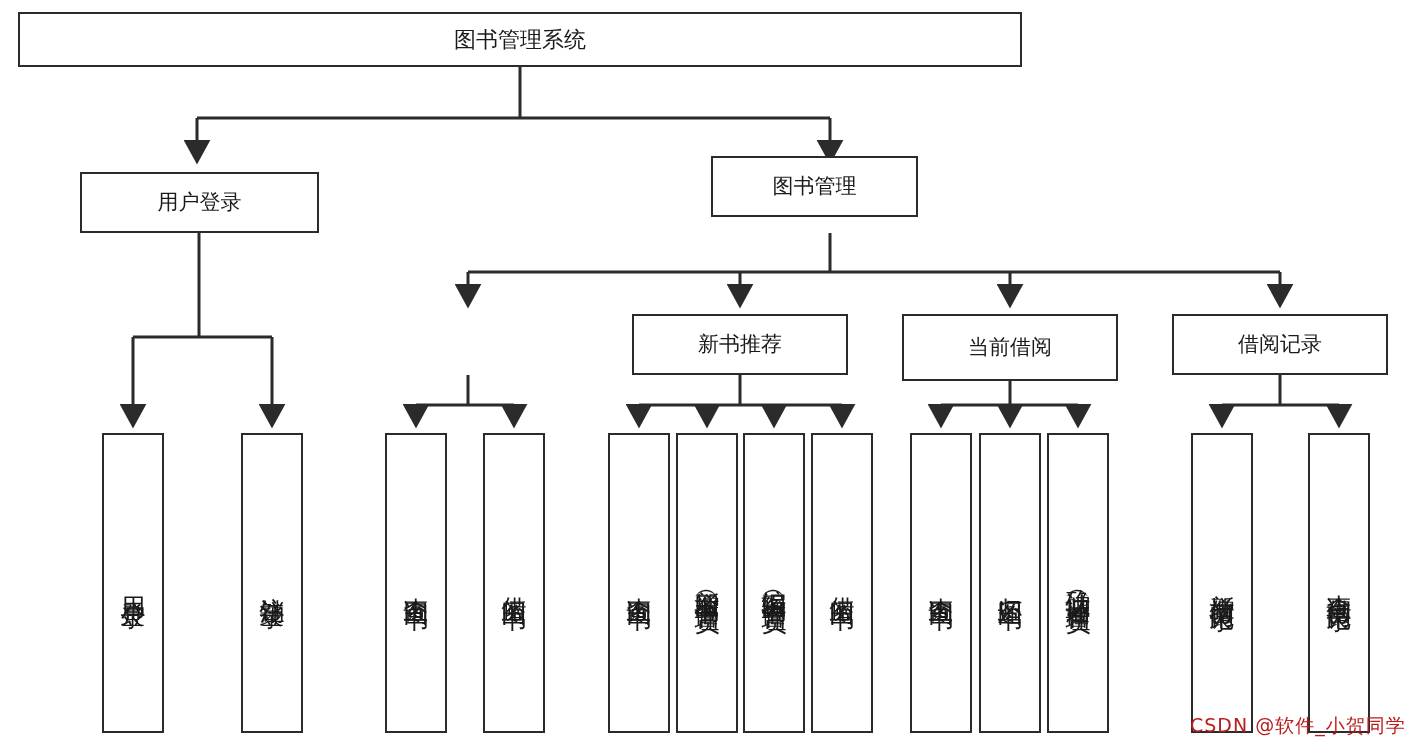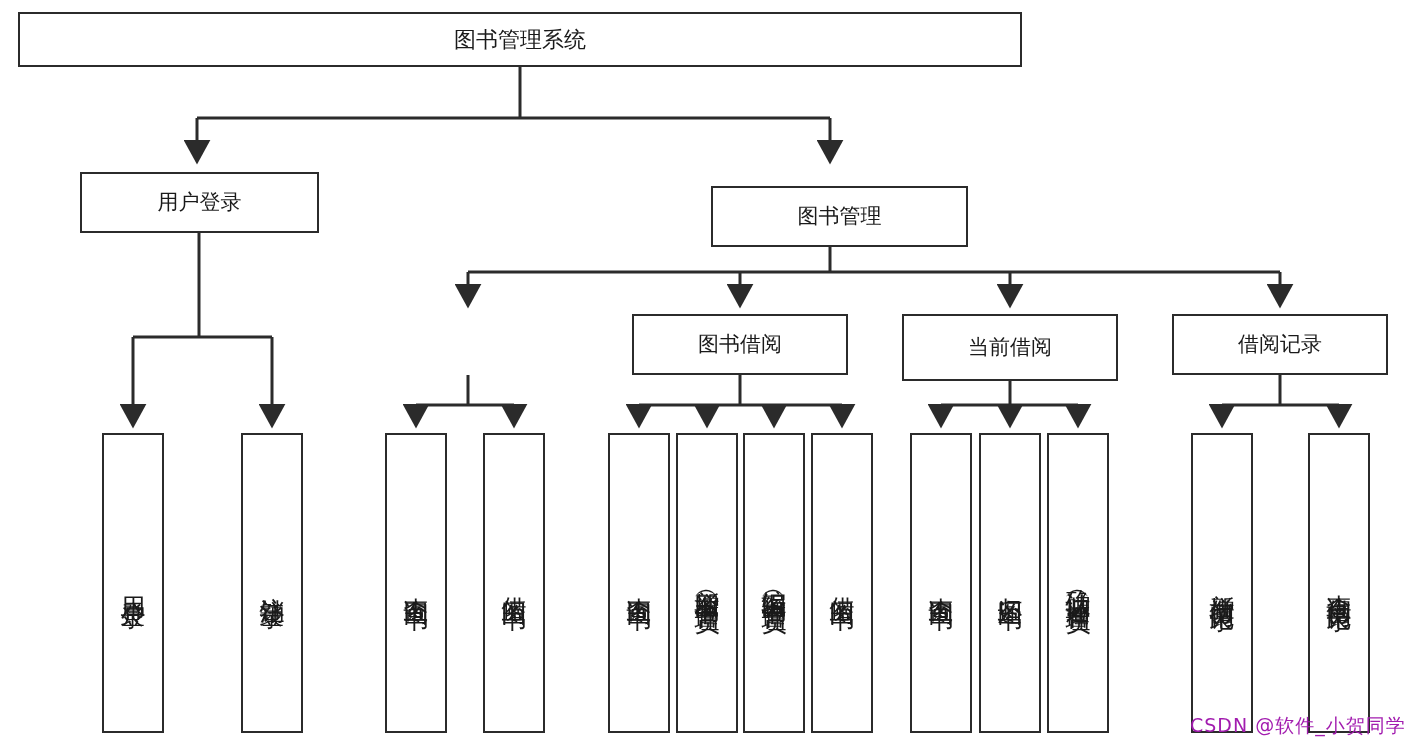--- a/index.html
+++ b/index.html
@@ -34,21 +34,21 @@
   .leaf .lbl{
     writing-mode:vertical-rl;
     text-orientation:upright;
     font-size:25px;
     letter-spacing:3px;
     line-height:1;
     white-space:nowrap;
   }
   .watermark{
     position:absolute;
-    color:#a21caf;
+    color:#b91c1c;
     font-size:19px;
     letter-spacing:1px;
     white-space:nowrap;
     user-select:none;
   }
 </style>
 </head>
 <body>
 
 <div id="canvas">
@@ -103,26 +103,26 @@
     </g>
   </svg>
 
   <div class="node root h-node" style="left:18px;top:12px;width:1004px;height:55px;">
     <span class="lbl">图书管理系统</span>
   </div>
 
   <div class="node h-node" style="left:80px;top:172px;width:239px;height:61px;">
     <span class="lbl">用户登录</span>
   </div>
-  <div class="node h-node" style="left:711px;top:186px;width:257px;height:61px;">
+  <div class="node h-node" style="left:711px;top:156px;width:207px;height:61px;">
     <span class="lbl">图书管理</span>
   </div>
 
   <div class="node h-node" style="left:632px;top:314px;width:216px;height:61px;">
-    <span class="lbl">图书借阅</span>
+    <span class="lbl">新书推荐</span>
   </div>
   <div class="node h-node" style="left:902px;top:314px;width:216px;height:67px;">
     <span class="lbl">当前借阅</span>
   </div>
   <div class="node h-node" style="left:1172px;top:314px;width:216px;height:61px;">
     <span class="lbl">借阅记录</span>
   </div>
 
   <div class="node leaf" style="left:102px;top:433px;width:62px;height:300px;">
     <span class="lbl">用户登录</span>

